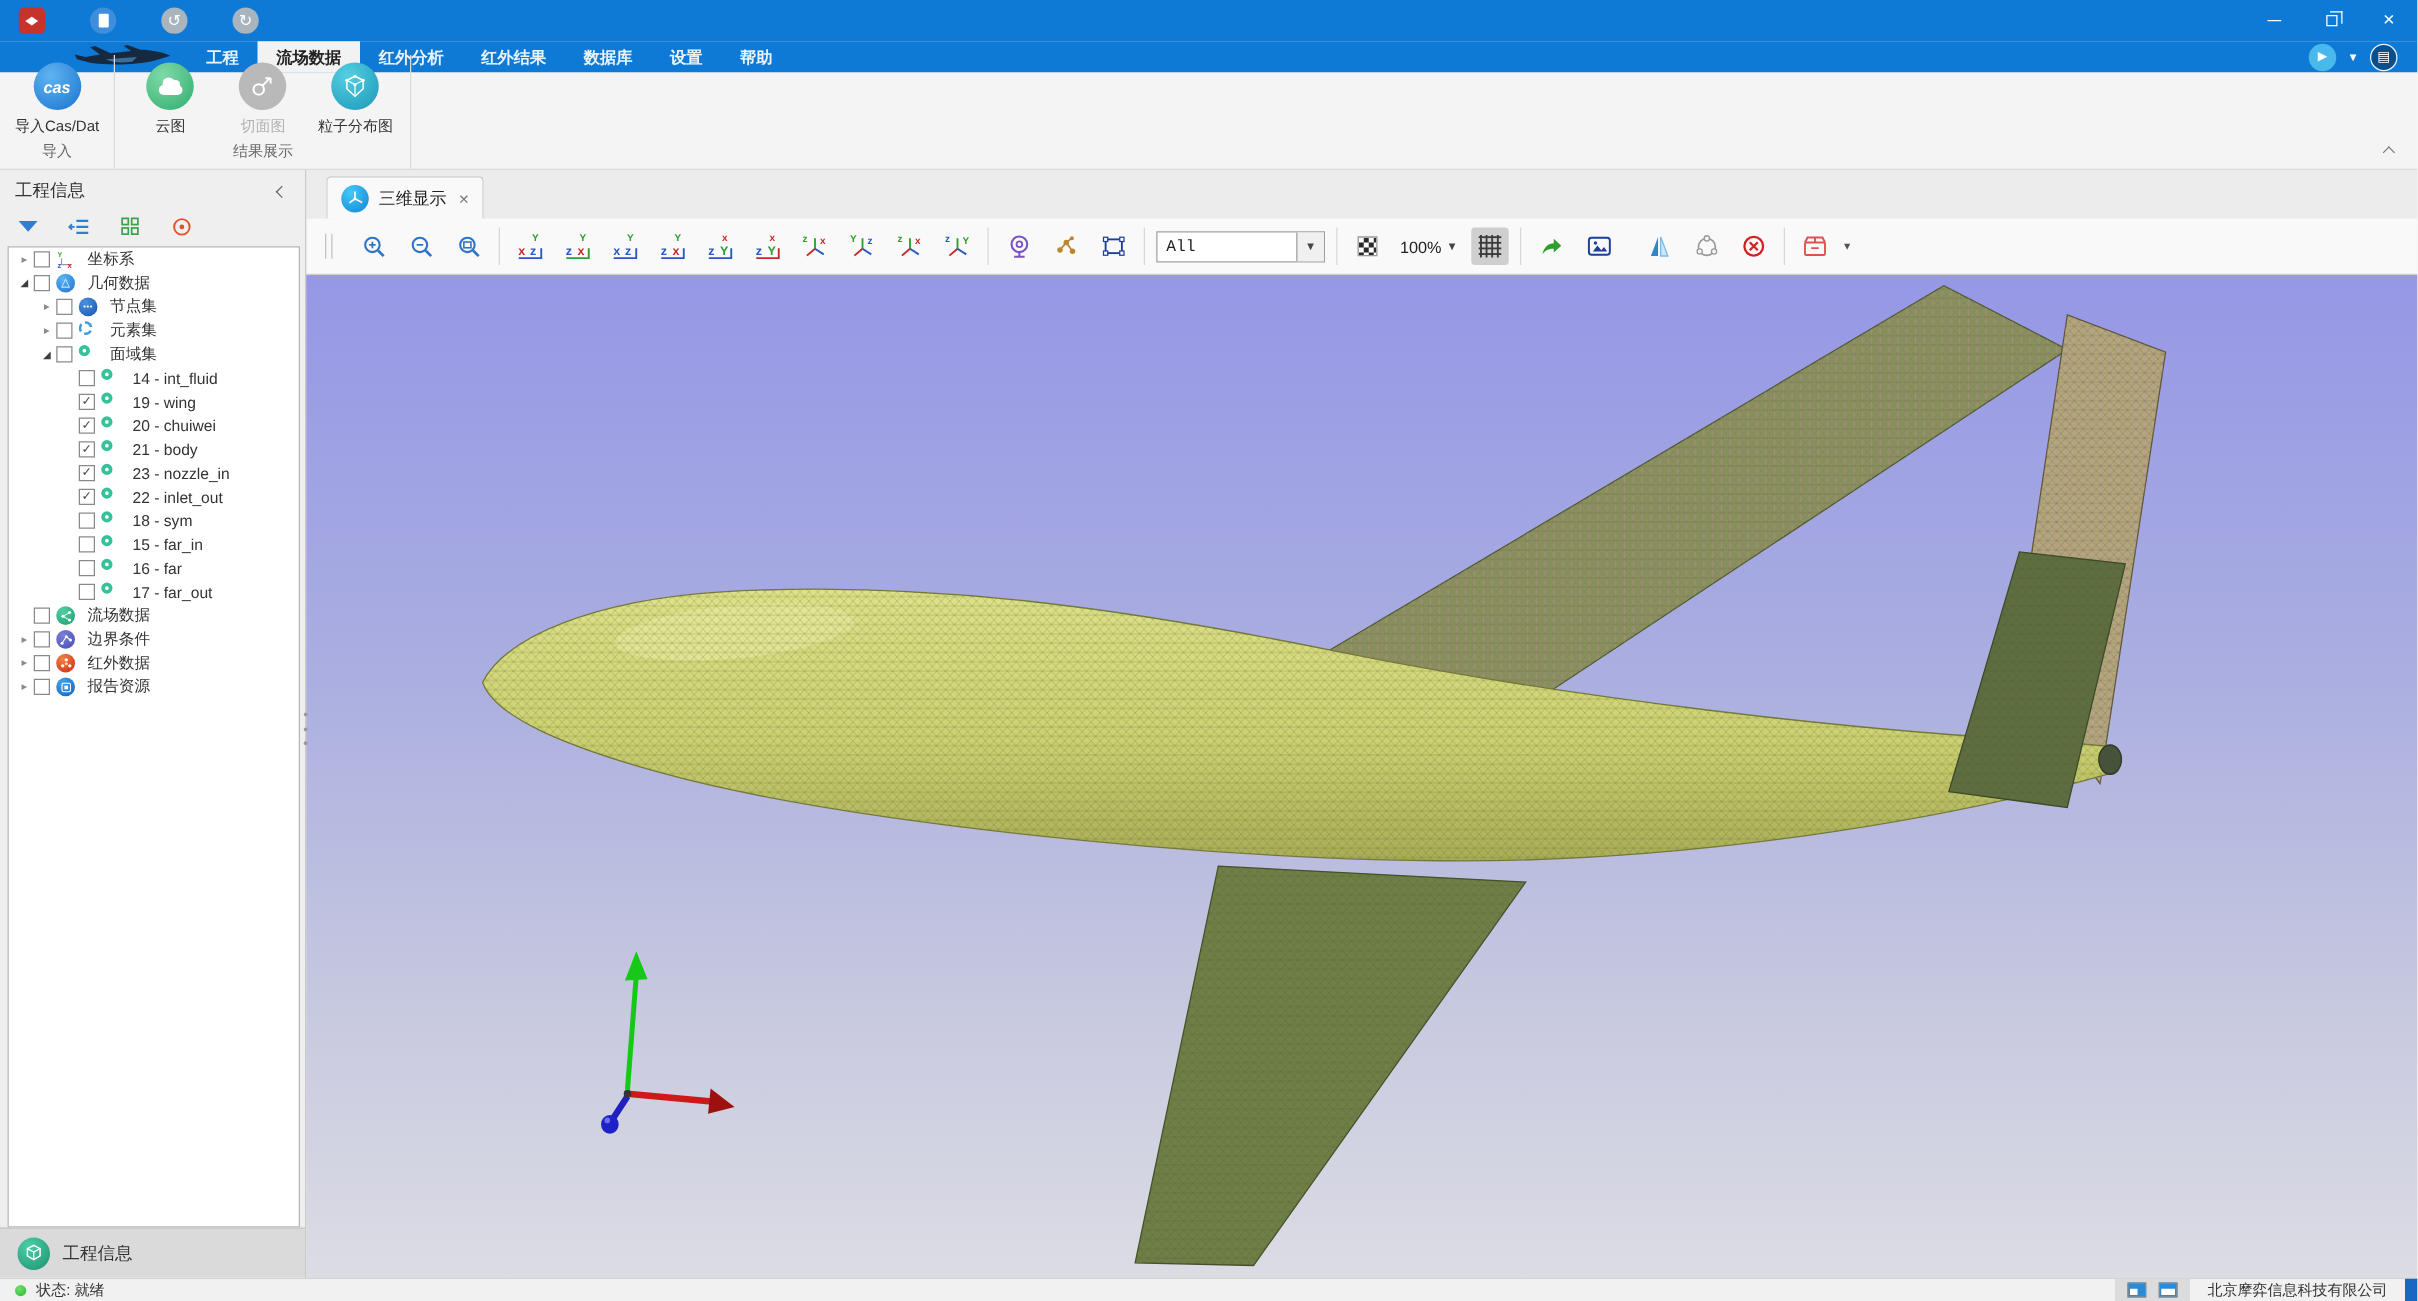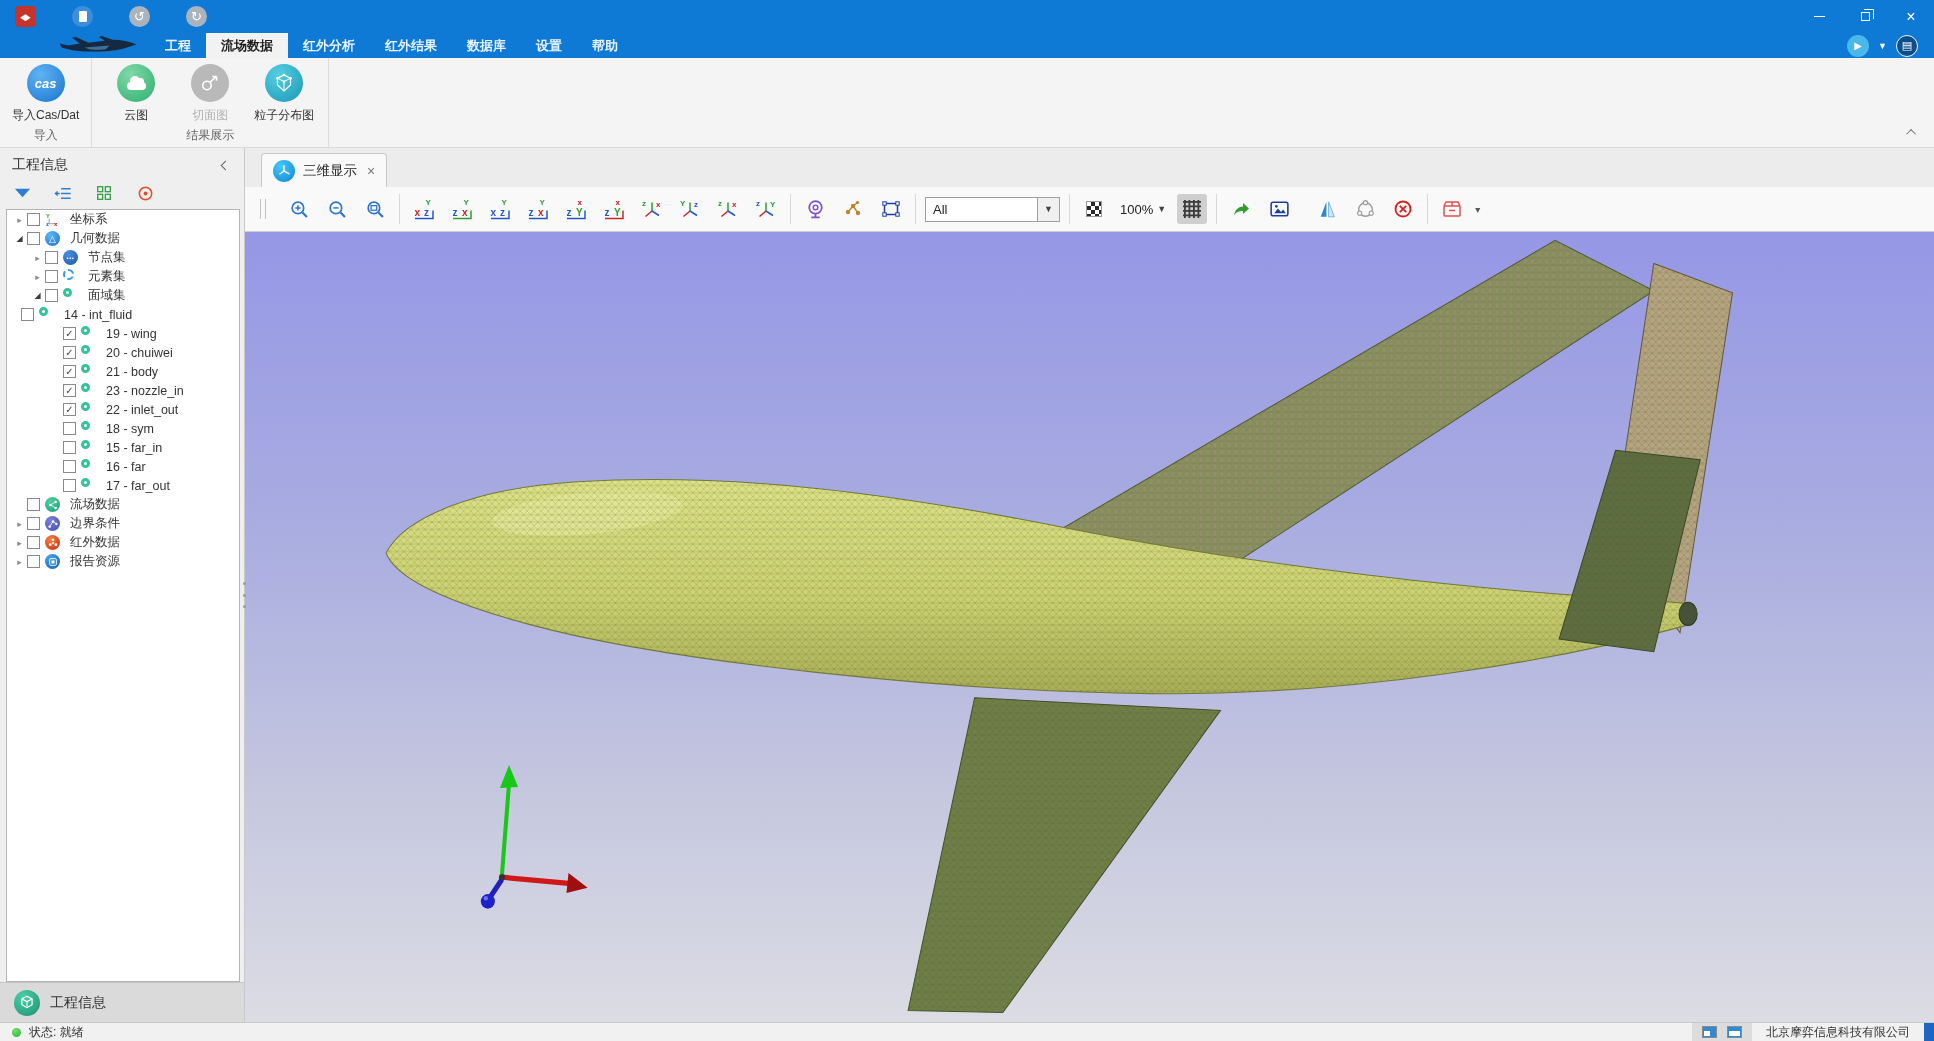--- a/index.html
+++ b/index.html
@@ -32,21 +32,21 @@
   .logo { width:150px; display:flex; align-items:center; padding-left:55px; }
   .menu-item { padding:0 15px; display:flex; align-items:center; font-size:13px; color:#e8f3fd; cursor:pointer;font-weight:bold; }
   .menu-item.active { background:#f2f2f2; color:#222; }
   .menubar-right { margin-left:auto; display:flex; align-items:center; gap:9px; padding-right:16px; }
   .mb-circ { width:22px; height:22px; border-radius:50%; display:flex; align-items:center; justify-content:center; font-size:10px; color:#fff; cursor:pointer; }
   .mb-circ.light { background:#49b8ea; }
   .mb-circ.dark { background:#0b4f8a; border:1.5px solid #e8f3fd; font-size:11px; }
   .caret-w { color:#fff; font-size:9px; cursor:pointer; }
 
   
-  .ribbon { height:90px; background:#f4f4f4; border-bottom:1px solid #d9d9d9; display:flex; position:relative; flex:none; }
+  .ribbon { height:78px; background:#f4f4f4; border-bottom:1px solid #d9d9d9; display:flex; position:relative; flex:none;align-items:flex-end; }
   .rgroup { display:flex; flex-direction:column; padding:6px 12px 0; border-right:1px solid #dcdcdc; }
   .rrow { display:flex; gap:10px; flex:1; }
   .rbtn { min-width:64px; display:flex; flex-direction:column; align-items:center; cursor:pointer; }
   .rbtn .rico { width:38px; height:38px; border-radius:50%; display:flex; align-items:center; justify-content:center; }
   .rico.blue { background:radial-gradient(circle at 35% 28%, #5fb3f2, #1a74cf); }
   .rico.green { background:radial-gradient(circle at 35% 28%, #7fd9a8, #2fae6e); }
   .rico.teal { background:radial-gradient(circle at 35% 28%, #55cfe2, #1b97b8); }
   .rico.gray { background:#b9b9b9; }
   .rico i { font-style:italic; font-weight:bold; color:#fff; font-size:13px; }
   .rlabel { font-size:12px; color:#333; margin-top:5px; white-space:nowrap; }
@@ -97,21 +97,21 @@
   .tab-ic { width:22px; height:22px; border-radius:50%; background:radial-gradient(circle at 35% 28%, #45c8f5, #0f86d8); display:flex; align-items:center; justify-content:center; }
   .tab-close { color:#777; font-size:14px; margin-left:2px; cursor:pointer; }
   .vtoolbar { height:45px; background:#f9f9f9; border-bottom:1px solid #cfcfcf; display:flex; align-items:center; padding:0 6px; flex:none; }
   .vtg { display:flex; align-items:center; gap:8px; padding:0 9px; height:30px; }
   .vtg.div { border-left:1px solid #d8d8d8; }
   .vt-icon { width:30px; height:30px; display:flex; align-items:center; justify-content:center; cursor:pointer; border-radius:3px; }
   .vt-icon.active { background:#cfcfcf; }
   .vt-icon.disabled { cursor:default; }
   .handlebar { width:6px; height:20px; border-left:1.5px solid #c2c2c2; border-right:1.5px solid #c2c2c2; cursor:grab; }
   .combo { width:135px; height:25px; border:1px solid #a0a0a0; background:#fff; display:flex; align-items:center; font-size:13px; color:#222; cursor:pointer; }
-  .combo-val { flex:1; padding-left:7px; }
+  .combo-val { flex:1; padding-left:7px;font-family:Liberation Mono, monospace; }
   .combo-btn { width:22px; height:100%; background:#f0f0f0; border-left:1px solid #a0a0a0; display:flex; align-items:center; justify-content:center; font-size:9px; color:#444; }
   .checker { width:16px; height:16px; background:repeating-conic-gradient(#2a2a2a 0% 25%, #ffffff 0% 50%); background-size:8px 8px; border:1px solid #999; }
   .zoomsel { display:flex; align-items:center; gap:4px; font-size:13px; color:#222; cursor:pointer; padding:0 3px; }
   .zoomsel .dd { font-size:9px; color:#444; }
   .gridglyph { width:18px; height:18px; background-image:linear-gradient(#3c3c3c 1.5px,transparent 1.5px),linear-gradient(90deg,#3c3c3c 1.5px,transparent 1.5px); background-size:4.5px 4.5px; background-position:1px 1px; }
   .caret-d { font-size:10px; color:#555; cursor:pointer; }
 
   .viewport { flex:1; position:relative; min-height:0;
     background:linear-gradient(180deg, var(--viewport_top,#9697e6) 0%, #a9ade0 38%, #c6c8df 72%, var(--viewport_bottom,#dcdce4) 100%); }
   .viewport svg.scene { position:absolute; inset:0; width:100%; height:100%; }
@@ -319,21 +319,21 @@
        <span class="tlabel">元素集</span>
      </div>
           <div class="tree-row" style="padding-left:24px">
        <span class="exp open">◢</span>
        <span class="cb"></span>
        <span style="display:inline-flex;width:15px;height:15px;flex:none">
               <span class="ti ring"></span>
             </span>
        <span class="tlabel">面域集</span>
      </div>
-          <div class="tree-row" style="">
+          <div class="tree-row" style="padding-left:42px">
        <span class="exp none"></span>
        <span class="cb"></span>
        <span style="display:inline-flex;width:15px;height:15px;flex:none">
               <span class="ti ring"></span>
             </span>
        <span class="tlabel">14 - int_fluid</span>
      </div>
           <div class="tree-row" style="padding-left:42px">
        <span class="exp none"></span>
        <span class="cb">✓</span>

